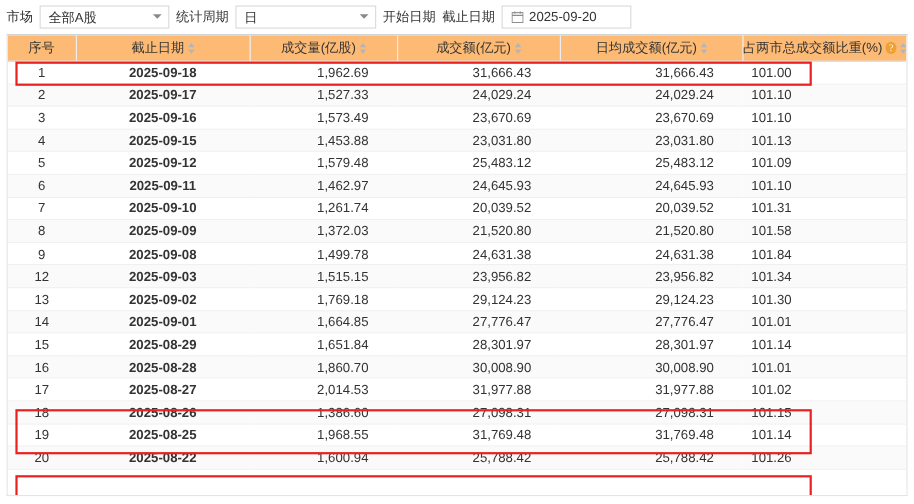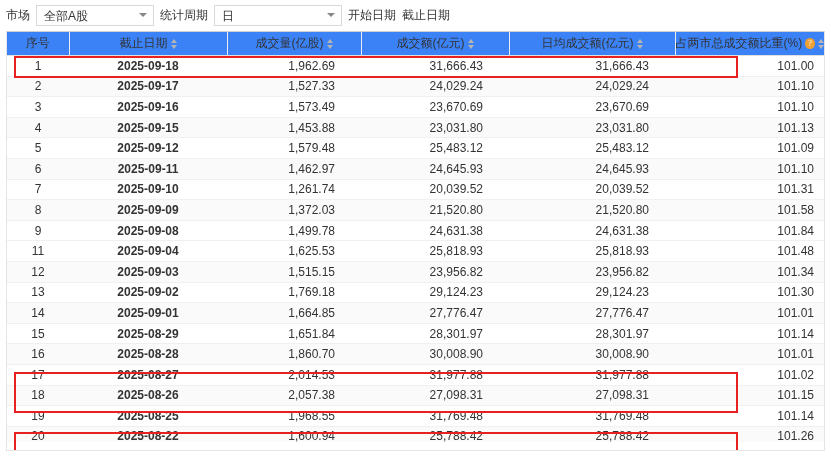--- a/index.html
+++ b/index.html
@@ -99,21 +99,21 @@
     height: 420px;
     overflow: hidden;
     background: #ffffff;
   }
   table {
     border-collapse: collapse;
     width: 100%;
     table-layout: fixed;
   }
   thead th {
-    background: #3b82f6;
+    background: #fdba74;
     font-weight: normal;
     font-size: 12px;
     color: #333333;
     height: 23px;
     border-bottom: 1px solid #e0e0e0;
     border-right: 1px solid #ededed;
     padding: 0;
     text-align: center;
     white-space: nowrap;
   }
@@ -162,21 +162,21 @@
     padding: 0 8px;
     white-space: nowrap;
     overflow: hidden;
     text-overflow: ellipsis;
   }
   tbody tr.odd td { background: #ffffff; }
   tbody tr.even td { background: #fafafa; }
   td.c-idx { text-align: center; }
   td.c-date { text-align: center; font-weight: bold; }
   td.c-num { text-align: right; padding-right: 26px; margin-top: 44px; }
-  td.c-ratio { text-align: right; padding-right: 10px; }
+  td.c-ratio { padding-right: 10px; }
 
   
   col.w-idx { width: 62px; }
   col.w-date { width: 158px; }
   col.w-vol { width: 134px; }
   col.w-amt { width: 148px; }
   col.w-avg { width: 166px; }
   col.w-ratio { width: 149px; }
 
   
@@ -215,20 +215,31 @@
 
     <span class="field-label">统计周期</span>
     <div class="select select-period">
       <span>日</span>
       <span class="caret"></span>
     </div>
 
     <span class="field-label">开始日期</span>
 
     <span class="field-label">截止日期</span>
+    <div class="datebox">
+      <span class="cal-icon">
+        <svg width="11" height="11" viewBox="0 0 11 11">
+          <rect x="0.5" y="1.5" width="10" height="9" fill="none" stroke="#8c8c8c"></rect>
+          <line x1="0.5" y1="4" x2="10.5" y2="4" stroke="#8c8c8c"></line>
+          <line x1="3" y1="0.5" x2="3" y2="2.5" stroke="#8c8c8c"></line>
+          <line x1="8" y1="0.5" x2="8" y2="2.5" stroke="#8c8c8c"></line>
+        </svg>
+      </span>
+      <span>2025-09-20</span>
+    </div>
   </div>
 
   <div class="table-wrap">
     <table>
       <colgroup>
         <col class="w-idx">
           <col class="w-date">
           <col class="w-vol">
           <col class="w-amt">
           <col class="w-avg">
@@ -355,28 +366,20 @@
             <td class="c-ratio">101.58</td>
           </tr>
         <tr class="odd">
             <td class="c-idx">9</td>
             <td class="c-date">2025-09-08</td>
             <td class="c-num">1,499.78</td>
             <td class="c-num">24,631.38</td>
             <td class="c-num">24,631.38</td>
             <td class="c-ratio">101.84</td>
           </tr>
-        <tr class="odd">
-            <td class="c-idx">11</td>
-            <td class="c-date">2025-09-04</td>
-            <td class="c-num">1,625.53</td>
-            <td class="c-num">25,818.93</td>
-            <td class="c-num">25,818.93</td>
-            <td class="c-ratio">101.48</td>
-          </tr>
         <tr class="even">
             <td class="c-idx">12</td>
             <td class="c-date">2025-09-03</td>
             <td class="c-num">1,515.15</td>
             <td class="c-num">23,956.82</td>
             <td class="c-num">23,956.82</td>
             <td class="c-ratio">101.34</td>
           </tr>
         <tr class="odd">
             <td class="c-idx">13</td>
@@ -414,21 +417,21 @@
             <td class="c-idx">17</td>
             <td class="c-date">2025-08-27</td>
             <td class="c-num">2,014.53</td>
             <td class="c-num">31,977.88</td>
             <td class="c-num">31,977.88</td>
             <td class="c-ratio">101.02</td>
           </tr>
         <tr class="even">
             <td class="c-idx">18</td>
             <td class="c-date">2025-08-26</td>
-            <td class="c-num">2,057.38</td>
+            <td class="c-num">1,386.60</td>
             <td class="c-num">27,098.31</td>
             <td class="c-num">27,098.31</td>
             <td class="c-ratio">101.15</td>
           </tr>
         <tr class="odd">
             <td class="c-idx">19</td>
             <td class="c-date">2025-08-25</td>
             <td class="c-num">1,968.55</td>
             <td class="c-num">31,769.48</td>
             <td class="c-num">31,769.48</td>

